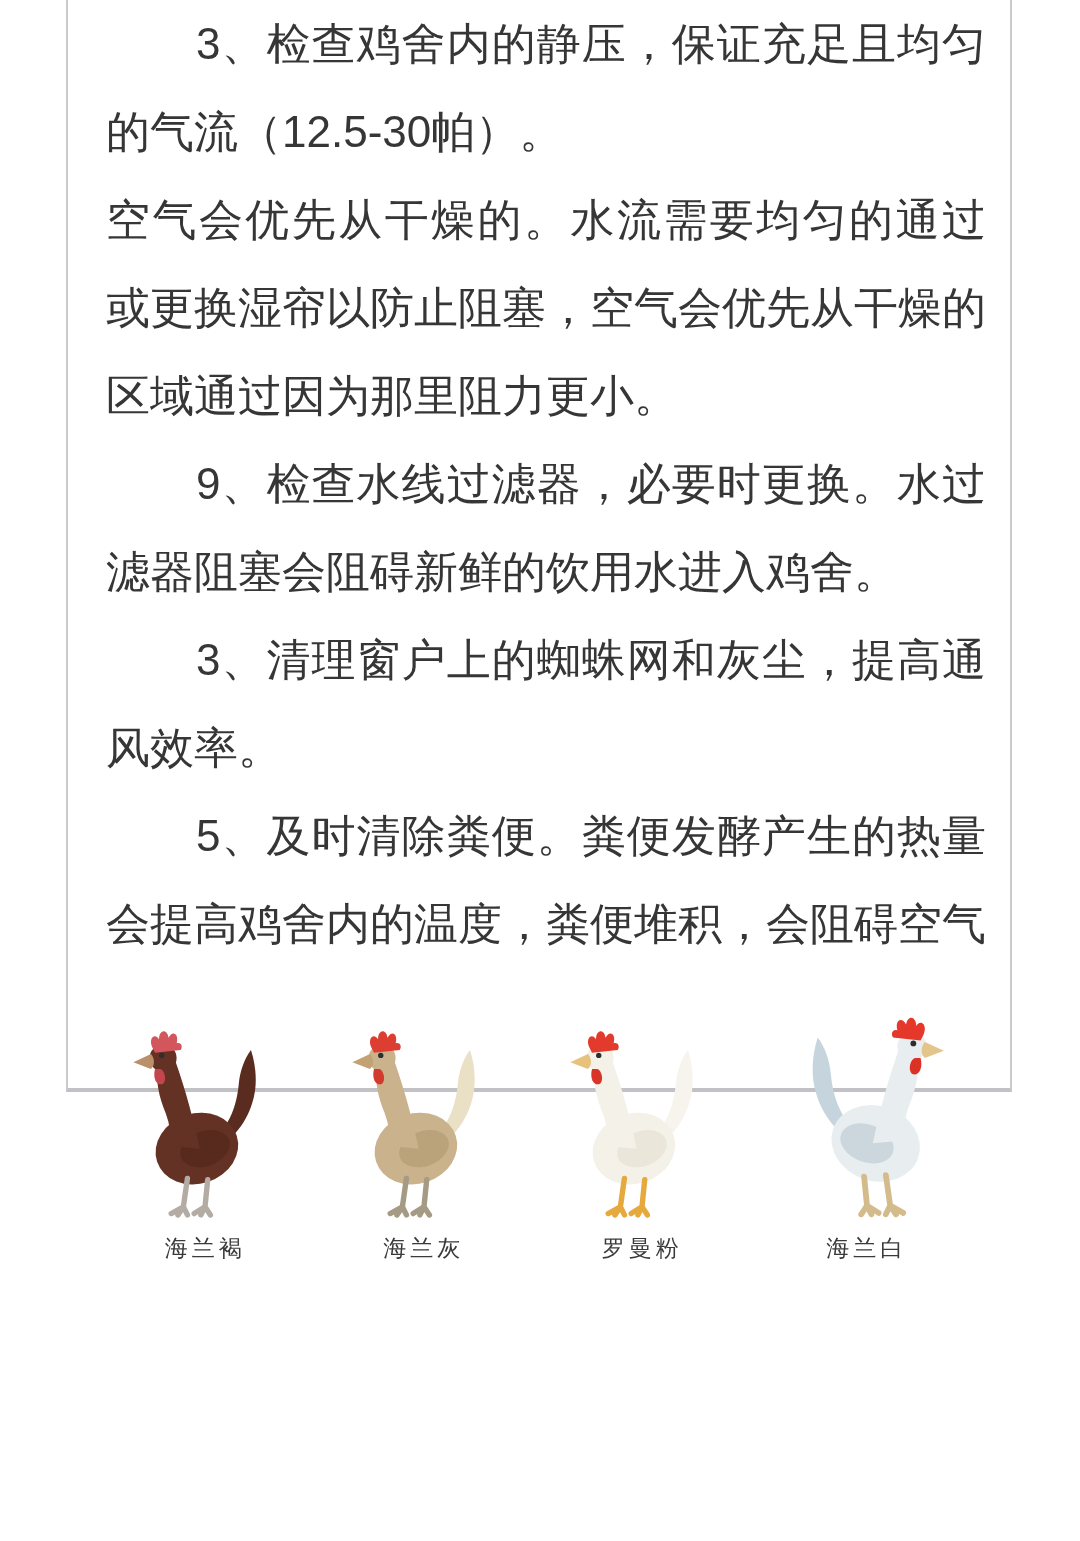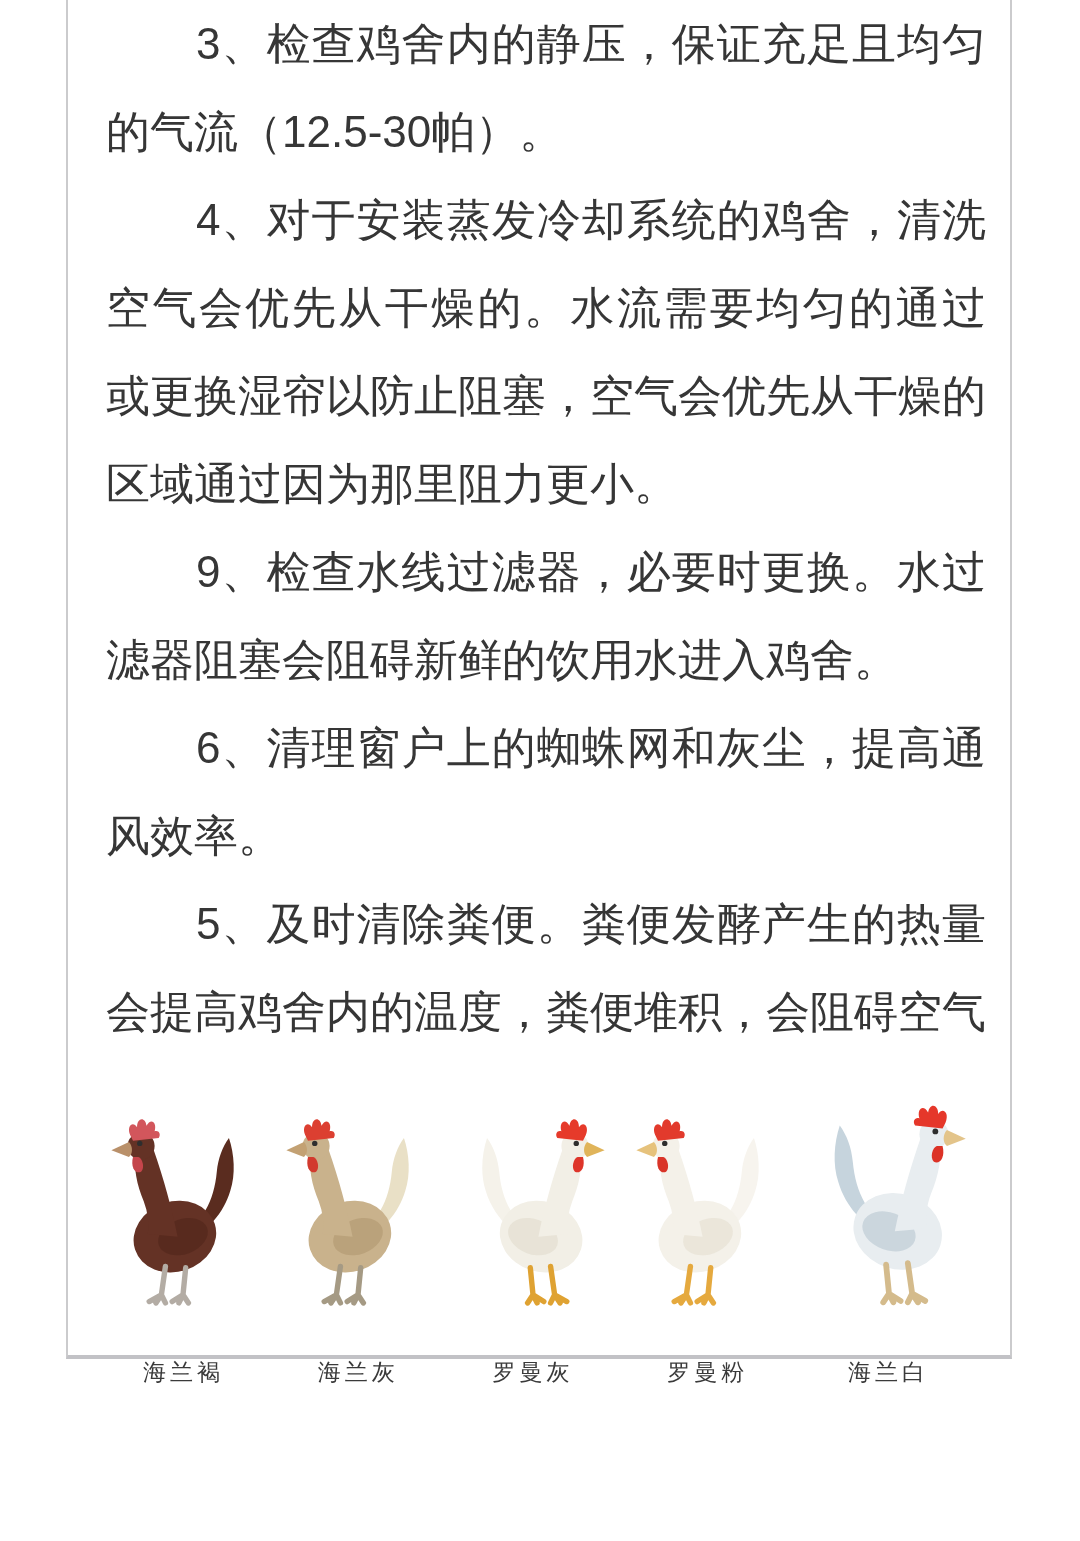--- a/index.html
+++ b/index.html
@@ -8,21 +8,21 @@
     background: #ffffff;
     font-family: "Liberation Sans", "DejaVu Sans", sans-serif;
   }
   body { height: 1541px; position: relative; overflow: hidden; }
 
   .card {
     position: absolute;
     left: 66px;
     top: 0;
     width: 946px;
-    height: 1359px;
+    height: 1092px;
     background: #ffffff;
     border-left: 2px solid #cbcbcd;
     border-right: 2px solid #cbcbcd;
     border-bottom: 4px solid #c2c2c6;
   }
 
   .text-block {
     margin-left: 38px;
     width: 880px;
     color: #363636;
@@ -45,49 +45,47 @@
     margin-top: 45px;
     padding: 0 28px 0 28px;
     display: flex;
     justify-content: space-around;
     align-items: flex-end;
   }
   .breed {
     display: flex;
     flex-direction: column;
     align-items: center;
-    gap: 36px;
   }
   .breed svg { display: block; }
   .breed-label {
     margin-top: 10px;
     font-size: 23px;
     letter-spacing: 4px;
     color: #3a3a3a;
     white-space: nowrap;
   }
 </style>
 </head>
 <body>
 
 <div class="card">
 
   <div class="text-block">
     <div class="line indent fill">3、检查鸡舍内的静压，保证充足且均匀</div>
     <div class="line">的气流（12.5-30帕）。</div>
 
-    <div class="line indent fill">4、对于安装蒸发冷却系统的鸡舍，清洗</div>
     <div class="line fill">空气会优先从干燥的。水流需要均匀的通过</div>
     <div class="line fill">或更换湿帘以防止阻塞，空气会优先从干燥的</div>
     <div class="line">区域通过因为那里阻力更小。</div>
 
     <div class="line indent fill">9、检查水线过滤器，必要时更换。水过</div>
     <div class="line">滤器阻塞会阻碍新鲜的饮用水进入鸡舍。</div>
 
-    <div class="line indent fill">6、清理窗户上的蜘蛛网和灰尘，提高通</div>
+    <div class="line indent fill">3、清理窗户上的蜘蛛网和灰尘，提高通</div>
     <div class="line">风效率。</div>
 
     <div class="line indent fill">5、及时清除粪便。粪便发酵产生的热量</div>
     <div class="line fill">会提高鸡舍内的温度，粪便堆积，会阻碍空气</div>
   </div>
 
   <div class="figure-row">
 
     <div class="breed">
       <svg viewBox="0 0 120 145" width="164" height="196">
@@ -124,40 +122,20 @@
           <circle cx="28" cy="21" r="2" fill="#2e2e2e"></circle>
           <g stroke-width="4" stroke-linecap="round" fill="none" stroke="#a59a84">
             <path d="M47,112 L44,133 M44,133 L35,138 M44,133 L47,139 M44,133 L40,139"></path>
             <path d="M62,113 L60,133 M60,133 L52,138 M60,133 L64,139 M60,133 L57,139"></path>
           </g>
         </g>
       </svg>
       <div class="breed-label">海兰灰</div>
     </div>
 
-    <div class="breed">
-      <svg viewBox="0 0 120 145" width="164" height="196">
-        <g transform="translate(120 0) scale(-1 1)">
-          <path d="M58,88 C74,80 83,64 85,42 C86,32 89,24 94,17 C98,29 99,44 95,56 C90,73 78,85 64,94 Z" fill="#f5f2ea"></path>
-          <ellipse cx="54" cy="90" rx="31" ry="26" transform="rotate(-18 54 90)" fill="#f2efe6"></ellipse>
-          <ellipse opacity="0.5" cx="60" cy="90" rx="19" ry="13" transform="rotate(-20 60 90)" fill="#ddd7c8"></ellipse>
-          <path d="M25,25 C23,39 26,52 31,64 C34,72 35,80 34,88 L56,90 C52,70 46,48 38,25 Z" fill="#f2efe6"></path>
-          <circle cx="29" cy="23" r="10" fill="#f2efe6"></circle>
-          <path d="M21,15 C18,8 23,4 26,9 C26,2 32,1 33,8 C36,2 41,5 39,12 C42,11 44,14 42,17 L23,19 Z" fill="#e63a2a"></path>
-          <path d="M20,20 L7,26 L20,31 C23,29 23,23 20,20 Z" fill="#e0b45a"></path>
-          <path d="M23,31 C21,39 25,44 29,42 C32,39 30,32 27,31 Z" fill="#de352a"></path>
-          <circle cx="28" cy="21" r="2" fill="#2e2e2e"></circle>
-          <g stroke-width="4" stroke-linecap="round" fill="none" stroke="#dfa232">
-            <path d="M47,112 L44,133 M44,133 L35,138 M44,133 L47,139 M44,133 L40,139"></path>
-            <path d="M62,113 L60,133 M60,133 L52,138 M60,133 L64,139 M60,133 L57,139"></path>
-          </g>
-        </g>
-      </svg>
-      <div class="breed-label">罗曼灰</div>
-    </div>
 
     <div class="breed">
       <svg viewBox="0 0 120 145" width="164" height="196">
         <g>
           <path d="M58,88 C74,80 83,64 85,42 C86,32 89,24 94,17 C98,29 99,44 95,56 C90,73 78,85 64,94 Z" fill="#f7f4ee"></path>
           <ellipse cx="54" cy="90" rx="31" ry="26" transform="rotate(-18 54 90)" fill="#f4f1e9"></ellipse>
           <ellipse opacity="0.5" cx="60" cy="90" rx="19" ry="13" transform="rotate(-20 60 90)" fill="#e1dbcb"></ellipse>
           <path d="M25,25 C23,39 26,52 31,64 C34,72 35,80 34,88 L56,90 C52,70 46,48 38,25 Z" fill="#f4f1e9"></path>
           <circle cx="29" cy="23" r="10" fill="#f4f1e9"></circle>
           <path d="M21,15 C18,8 23,4 26,9 C26,2 32,1 33,8 C36,2 41,5 39,12 C42,11 44,14 42,17 L23,19 Z" fill="#e23a2c"></path>

